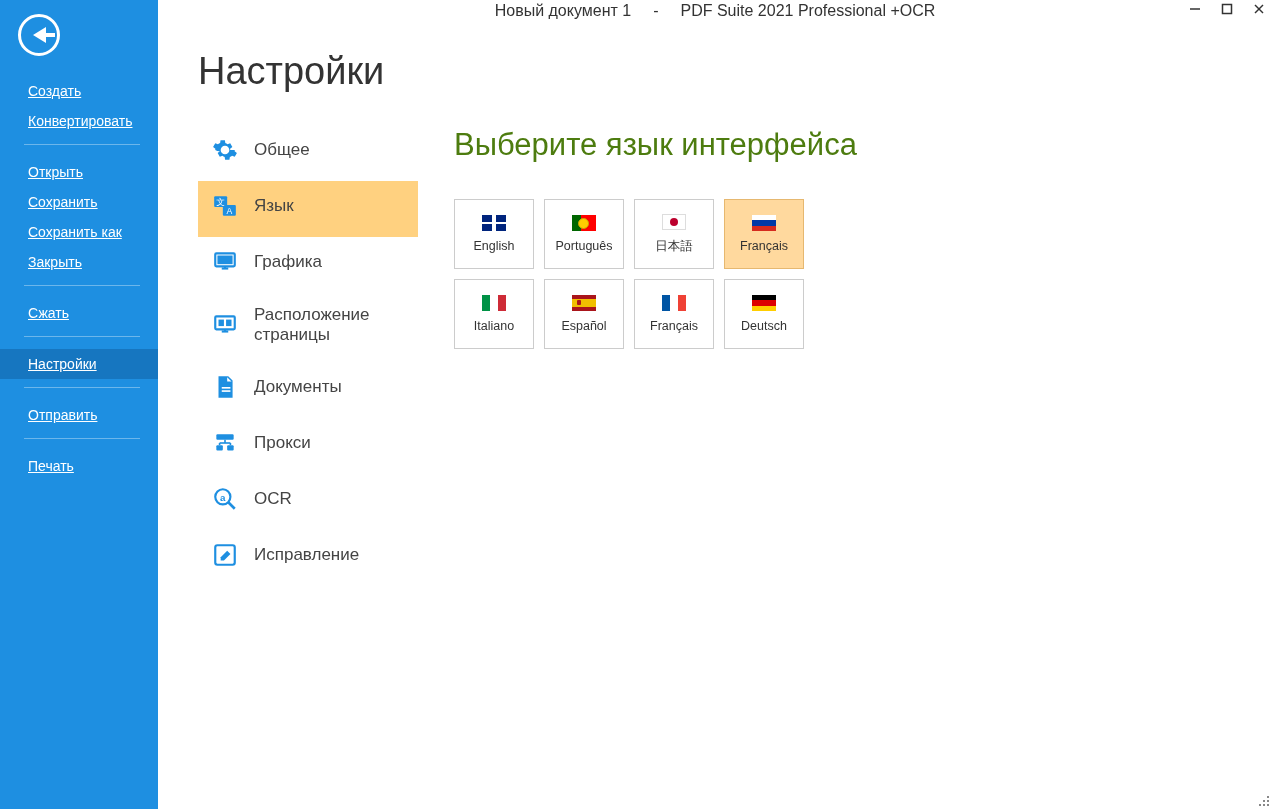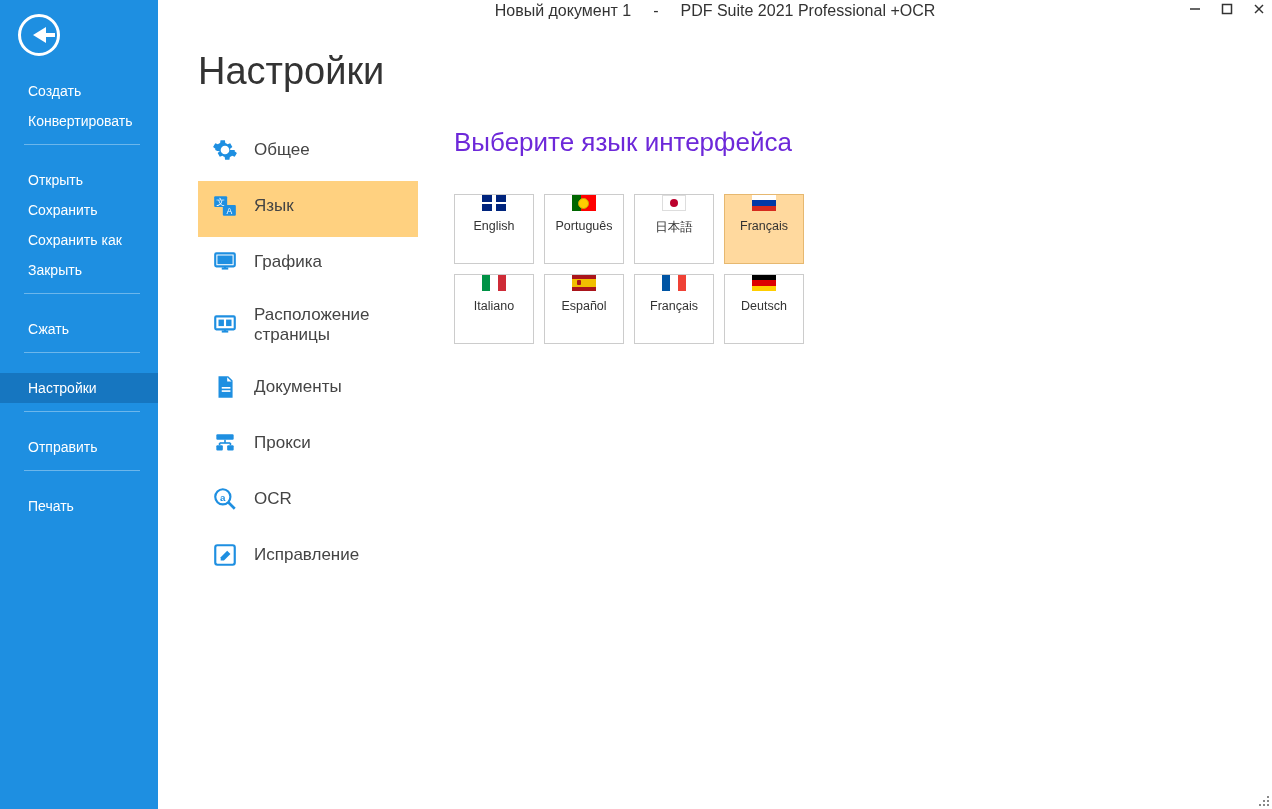--- a/index.html
+++ b/index.html
@@ -8,39 +8,39 @@
   .titlebar { position: absolute; top: 0; left: 158px; right: 0; height: 22px; display: flex; align-items: center; justify-content: center; font-size: 16px; color: #333; z-index: 2; }
   .titlebar .doc { margin-right: 22px; }
   .window-controls { position: absolute; right: 6px; top: 2px; display: flex; gap: 18px; z-index: 3; }
   .window-controls span { width: 14px; height: 14px; display: inline-flex; align-items: center; justify-content: center; cursor: pointer; }
   
   .sidebar { position: absolute; left: 0; top: 0; width: 158px; height: 809px; background: #1e8fe1; color: #fff; padding-top: 14px; }
   .back-btn { width: 42px; height: 42px; border: 3px solid #fff; border-radius: 50%; margin-left: 18px; display: flex; align-items: center; justify-content: center; cursor: pointer; margin-bottom: 20px; }
   .back-arrow { width: 0; height: 0; border-top: 8px solid transparent; border-bottom: 8px solid transparent; border-right: 13px solid #fff; position: relative; }
   .back-arrow::after { content: ""; position: absolute; left: 12px; top: -2px; width: 10px; height: 4px; background: #fff; }
   
-  .side-group { margin-top: 20px; }
+  .side-group { margin-top: 12px; text-decoration: underline; }
   .side-item { padding: 7px 0 7px 28px; font-size: 14px; cursor: pointer; white-space: nowrap; }
   .side-item.active { background: #1676c0; }
   .side-sep { height: 1px; background: rgba(255,255,255,0.35); margin: 8px 18px 8px 24px; }
   
   .content { position: absolute; left: 158px; top: 0; right: 0; bottom: 0; padding: 50px 0 0 40px; }
   .page-title { font-size: 38px; font-weight: 300; color: #333; margin-bottom: 32px; }
   
   .settings-cols { display: flex; }
   .settings-tabs { width: 220px; }
   .tab { display: flex; align-items: center; gap: 16px; padding: 12px 10px 18px 14px; cursor: pointer; color: #444; font-size: 17px; min-height: 56px; }
   .tab.active { background: #ffd180; }
   .tab .icon { width: 26px; display: flex; align-items: center; justify-content: center; }
   .tab-label { line-height: 1.15; }
   
   .panel { margin-left: 36px; }
-  .panel-title { font-size: 26px; font-weight: 300; color: #6d28d9; margin-bottom: 36px; margin-top: 2px; }
+  .panel-title { font-size: 31px; font-weight: 300; color: #4d7c0f; margin-bottom: 36px; margin-top: 2px; }
   .lang-grid { display: flex; flex-wrap: wrap; gap: 10px; width: 370px; }
-  .lang-card { width: 80px; height: 70px; border: 1px solid #ccc; display: flex; flex-direction: column; align-items: center; gap: 8px; cursor: pointer; font-size: 12.5px; color: #333; }
+  .lang-card { width: 80px; height: 70px; border: 1px solid #ccc; display: flex; flex-direction: column; align-items: center; justify-content: center; gap: 8px; cursor: pointer; font-size: 12.5px; color: #333; }
   .lang-card.active { background: #ffd99e; border-color: #e6b870; }
   .flag { width: 24px; height: 16px; display: block; position: relative; }
   
   
   .flag-uk { background: #00247d; position: relative; overflow: hidden; }
   .flag-uk::before { content:""; position:absolute; inset:0; background:
     linear-gradient(to bottom, transparent 42%, #fff 42%, #fff 58%, transparent 58%),
     linear-gradient(to right, transparent 42%, #fff 42%, #fff 58%, transparent 58%),
     linear-gradient(to bottom, transparent 46%, #cf142b 46%, #cf142b 54%, transparent 54%),
     linear-gradient(to right, transparent 46%, #cf142b 46%, #cf142b 54%, transparent 54%);

